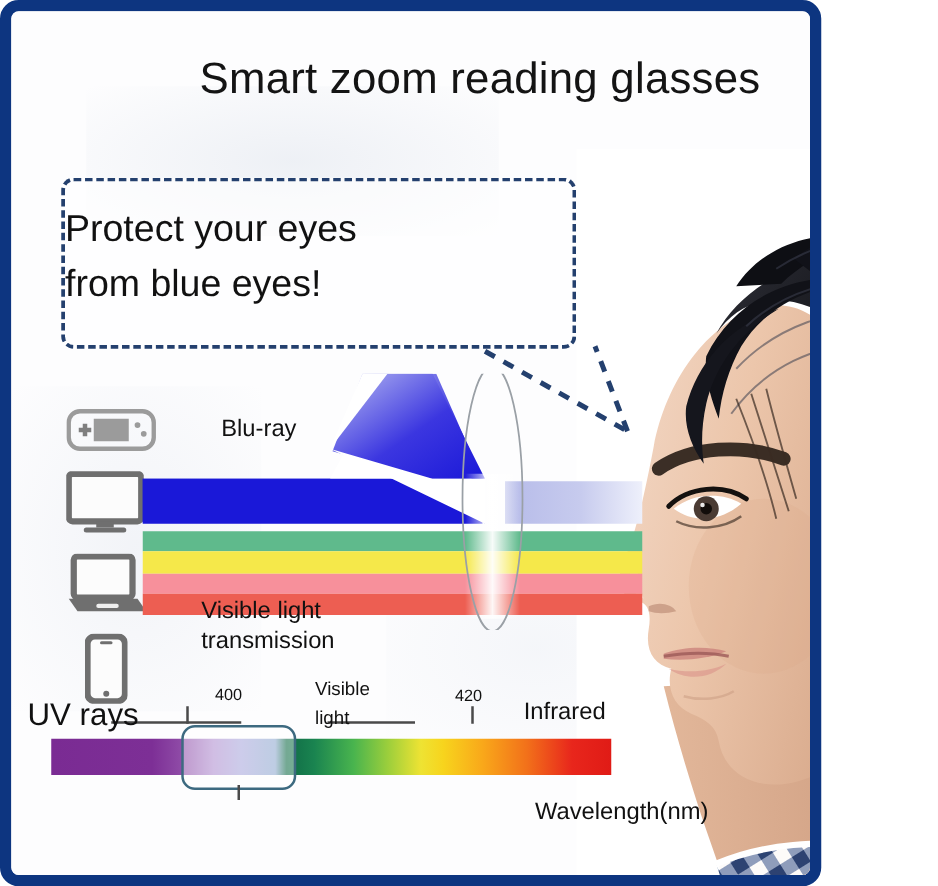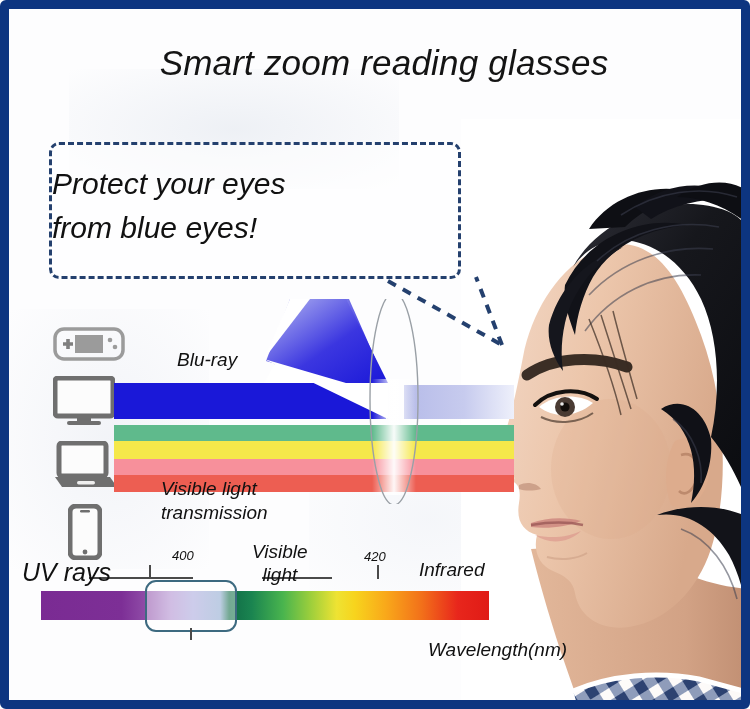--- a/index.html
+++ b/index.html
@@ -4,27 +4,26 @@
 <style>
   html,body{margin:0;padding:0;}
   body{
     width:750px;height:709px;
     background:#ffffff;
     font-family:"Liberation Sans", sans-serif;
     overflow:hidden;
   }
   #poster{
     position:relative;
-    width:750px;height:709px;
+    width:657px;height:709px;
     box-sizing:border-box;
     border:9px solid #0d3580;
-    border-radius:6px;
+    border-radius:15px;
     background:linear-gradient(180deg,#ffffff 0%,#fbfcfd 40%,#f7f8fa 100%);
     overflow:hidden;
-    font-style:italic;
   }
   .inner{
     position:absolute;inset:0;
     background:#fdfdfe;
   }
   
   .wash1{position:absolute;left:60px;top:60px;width:330px;height:120px;
     background:radial-gradient(ellipse at center,rgba(225,230,238,.55),rgba(255,255,255,0));}
   .wash2{position:absolute;left:0px;top:300px;width:200px;height:260px;
     background:radial-gradient(ellipse at center,rgba(228,232,240,.45),rgba(255,255,255,0));}
@@ -55,27 +54,27 @@
 
   
   .devices{position:absolute;left:44px;top:318px;width:76px;}
   .dev{margin-bottom:11px;}
 
   
   .beam-wrap{position:absolute;left:105px;top:290px;width:400px;height:205px;}
 
   
   .lbl{position:absolute;color:#111;white-space:nowrap;}
-  #lbl-bluray{left:168px;top:340px;font-size:19px;}
+  #lbl-bluray{left:168px;top:324px;font-size:19px;}
   #lbl-vlt{left:152px;top:468px;font-size:19px;line-height:24px;text-align:left;}
 
   
   .spec{position:absolute;left:0;top:520px;width:750px;height:150px;}
   #lbl-uv{left:13px;top:549px;font-size:25px;}
-  #lbl-vis{left:243px;top:531px;font-size:19px;line-height:23px;text-align:center;}
+  #lbl-vis{left:243px;top:531px;font-size:15px;line-height:23px;text-align:left;}
   #lbl-ir{left:410px;top:550px;font-size:19px;}
   #lbl-wl{left:419px;top:630px;font-size:19px;}
   #lbl-400{left:163px;top:539px;font-size:13px;}
   #lbl-780{left:355px;top:540px;font-size:13px;}
 
   .specbar{
     position:absolute;left:32px;top:582px;width:448px;height:29px;
     background:linear-gradient(90deg,
       #7a2b93 0%,
       #7d2f96 18%,

